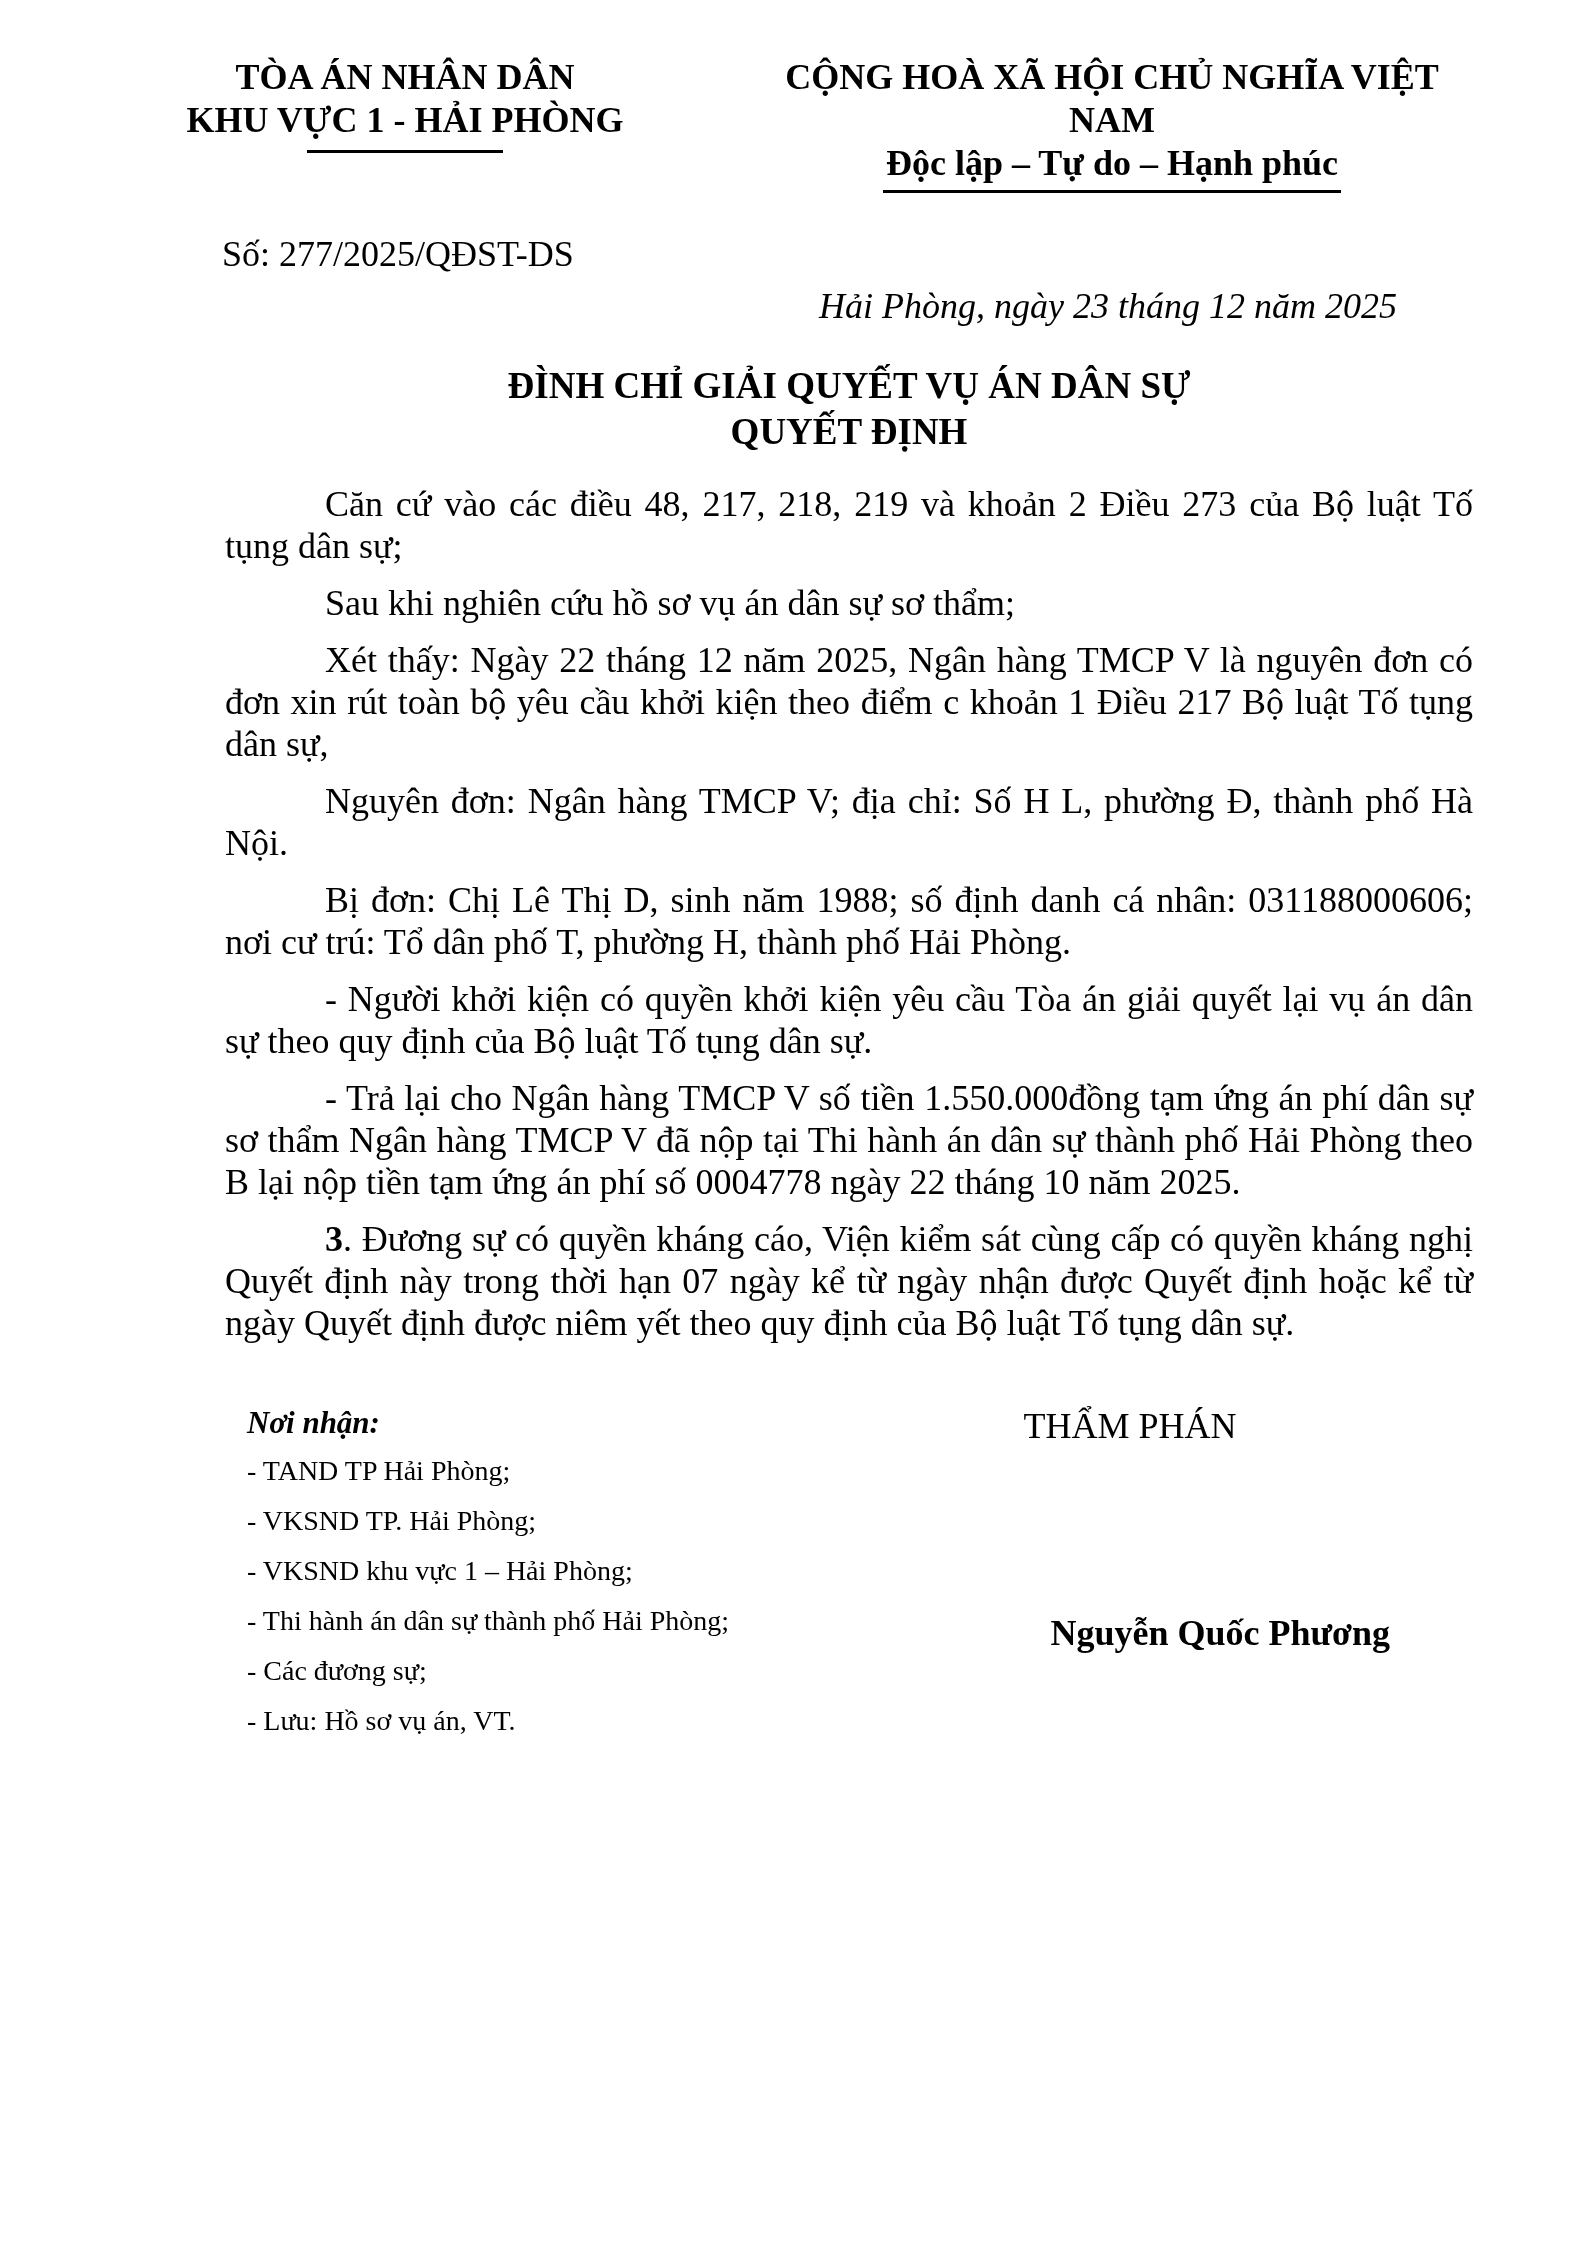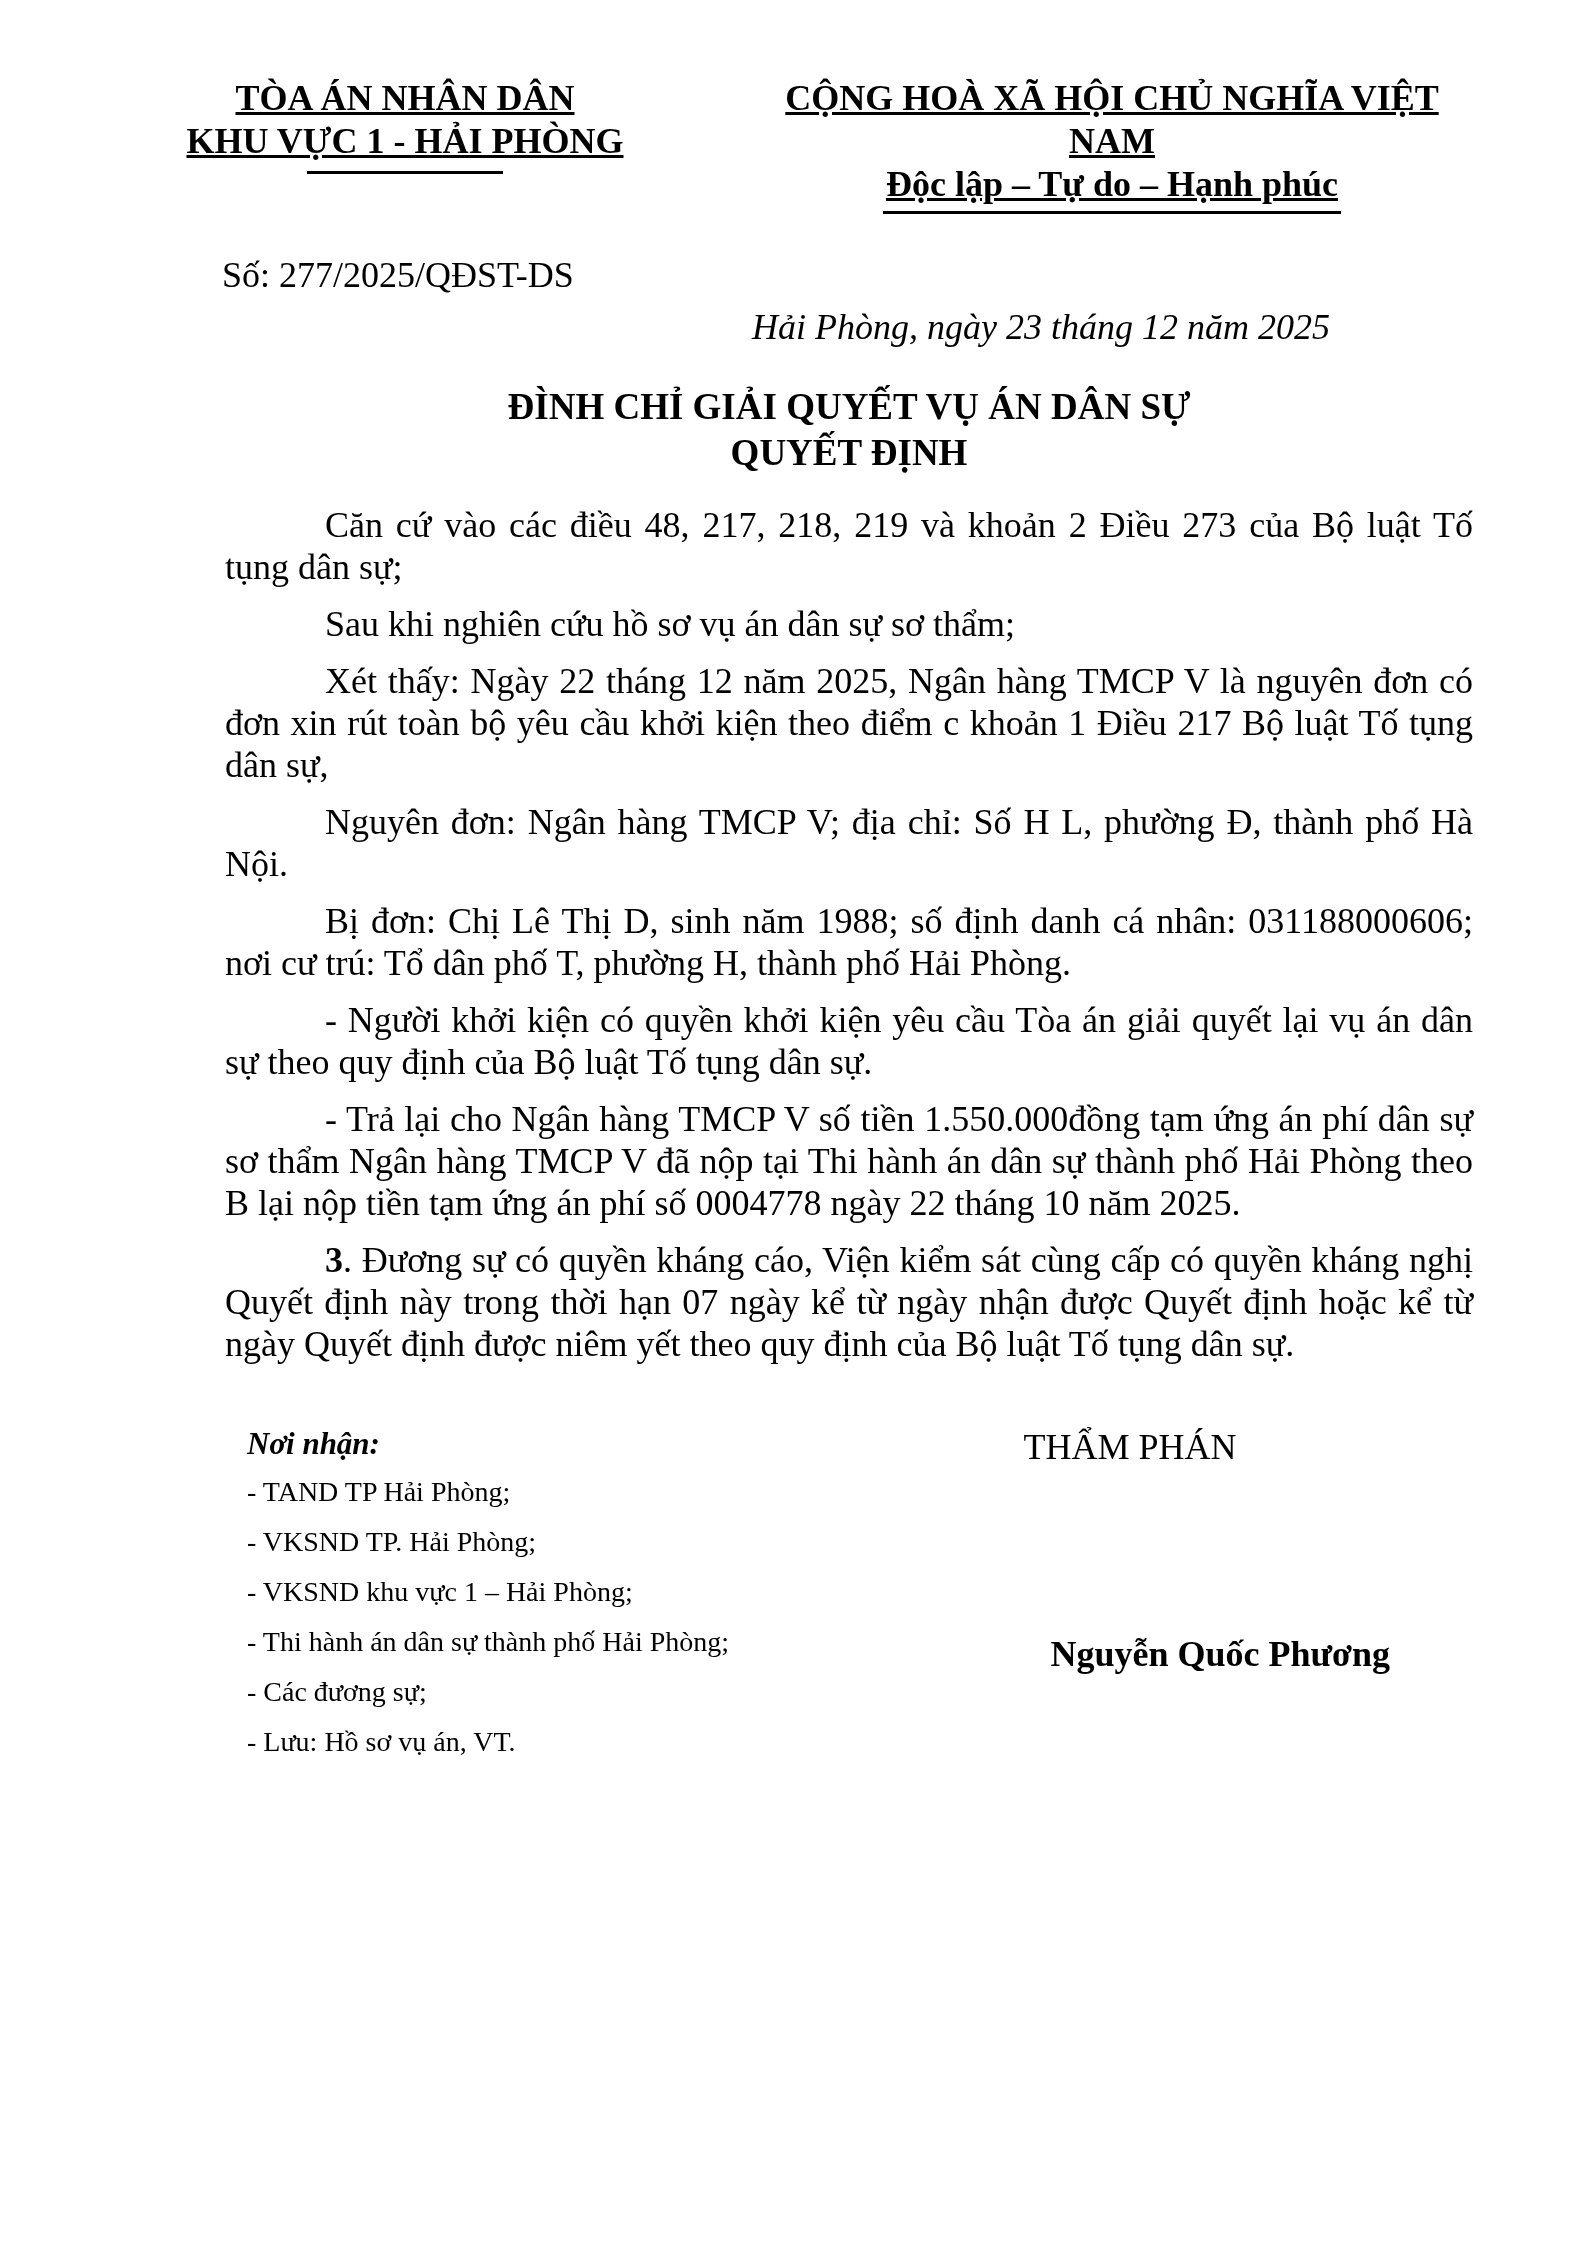--- a/index.html
+++ b/index.html
@@ -10,21 +10,21 @@
   .page {
     position: relative;
     width: 1586px;
     height: 2244px;
     background: #ffffff;
     color: #000000;
     font-family: "Liberation Serif", "DejaVu Serif", serif;
     overflow: hidden;
   }
   
-  .header { display: flex; padding-top: 77px; text-decoration: underline; }
+  .header { display: flex; padding-top: 56px; }
   .header-left {
     margin-left: 163px;
     width: 484px;
     text-align: center;
     font-weight: 700;
     font-size: 36px;
     line-height: 43px;
   }
   .header-right {
     margin-left: 104px;
@@ -39,21 +39,21 @@
   .rule-right { width: 458px; margin: 5px auto 0; }
 
   .doc-number {
     margin: 40px 0 0 222px;
     font-size: 36px;
     line-height: 42px;
   }
   .date-line {
     margin: 10px 0 0 752px;
     width: 712px;
-    text-align: left;
+    text-align: center;
     font-style: italic;
     font-size: 36px;
     line-height: 42px;
   }
 
   
   .title {
     margin: 36px 113px 0 225px;
     text-align: center;
     font-weight: 700;

